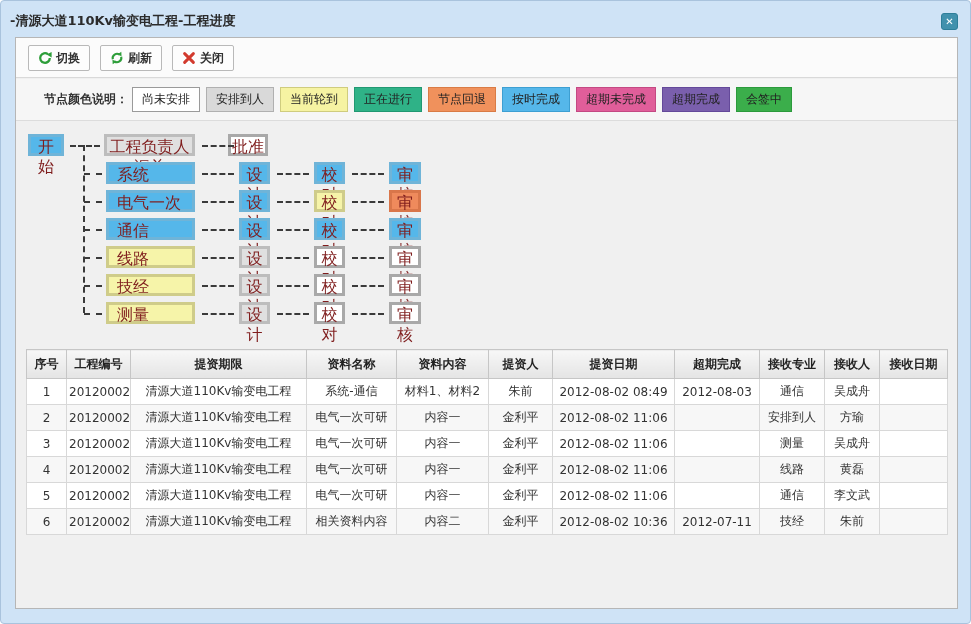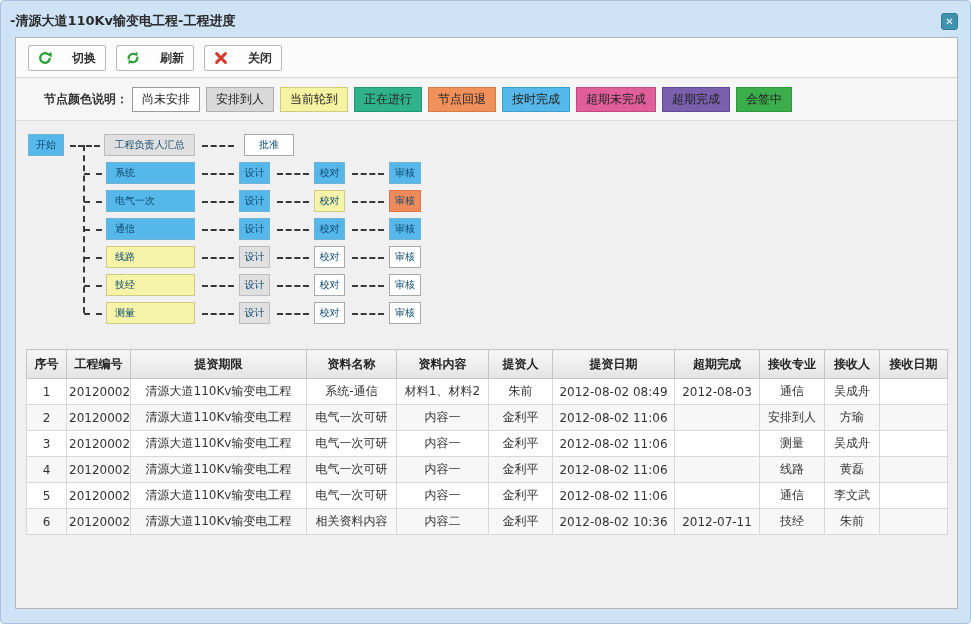--- a/index.html
+++ b/index.html
@@ -14,36 +14,36 @@
   .win-close { position:absolute; right:12px; top:12px; width:17px; height:17px;
                background:#4191ad; border:1px solid #2e7e99; border-radius:3px;
                color:#fff; font-size:10px; line-height:15px; text-align:center; cursor:pointer; }
 
   
   .panel { position:absolute; left:14px; top:36px; width:943px; height:572px;
            background:#f0f0f0; border:1px solid #b6b6b6; }
 
   .toolbar { position:absolute; left:0; top:0; width:100%; height:40px;
              background:#fbfbfb; border-bottom:1px solid #d9d9d9; padding:7px 12px; }
-  .tb-btn { display:inline-flex; align-items:center; gap:20px; height:26px; padding:0 9px;
+  .tb-btn { display:inline-flex; align-items:center; gap:4px; height:26px; padding:0 9px;
             margin-right:10px; background:#fdfdfd; border:1px solid #b9b9b9; border-radius:2px;
             font-size:12px; font-weight:bold; color:#333; cursor:pointer; vertical-align:top; }
   .tb-btn svg { width:14px; height:14px; }
 
   .legendbar { position:absolute; left:0; top:41px; width:100%; height:42px;
                background:#f6f6f6; border-bottom:1px solid #dcdcdc;
                display:flex; align-items:center; padding-left:28px; }
   .legend-label { font-size:12px; font-weight:bold; color:#333; margin-right:4px; }
   .badge { display:inline-block; font-size:12px; color:#222; padding:3px 9px; margin-right:6px;
            border:1px solid #b3b3b3; }
 
   
   .flow { position:absolute; left:0; top:84px; width:100%; height:226px; }
-  .node { position:absolute; height:22px; font-size:10px; color:#0c4a6e; line-height:20px;
-          text-align:center; border:1px solid #0f766e; cursor:pointer; }
+  .node { position:absolute; height:22px; font-size:16px; color:#7f1d1d; line-height:20px;
+          text-align:center; border:3px solid #0f766e; cursor:pointer; }
   .node.left { text-align:left; padding-left:8px; }
   .n-blue   { background:#55b7ea; border-color:#6fb4d8; }
   .n-gray   { background:#e0e0e0; border-color:#bdbdbd; }
   .n-white  { background:#ffffff; border-color:#a9a9a9; }
   .n-yellow { background:#f6f4a9; border-color:#cfcc8a; }
   .n-orange { background:#ef8a5c; border-color:#d9764a; }
   .hseg { position:absolute; height:0; border-top:2px dashed #3a3a3a; }
   .vseg { position:absolute; width:0; border-left:2px dashed #3a3a3a; }
 
   
@@ -96,21 +96,21 @@
           </span>
           <span>关闭</span>
         </button></div>
     <div class="legendbar">
       <span class="legend-label">节点颜色说明：</span>
       <span><span class="badge" style="background: rgb(255, 255, 255); border-color: rgb(154, 154, 154);">尚未安排</span><span class="badge" style="background: rgb(217, 217, 217); border-color: rgb(176, 176, 176);">安排到人</span><span class="badge" style="background: rgb(246, 243, 162); border-color: rgb(207, 204, 126);">当前轮到</span><span class="badge" style="background: rgb(47, 178, 135); border-color: rgb(33, 152, 114);">正在进行</span><span class="badge" style="background: rgb(240, 145, 92); border-color: rgb(217, 123, 69);">节点回退</span><span class="badge" style="background: rgb(85, 183, 234); border-color: rgb(61, 159, 210);">按时完成</span><span class="badge" style="background: rgb(224, 94, 154); border-color: rgb(196, 73, 131);">超期未完成</span><span class="badge" style="background: rgb(122, 95, 173); border-color: rgb(100, 73, 154);">超期完成</span><span class="badge" style="background: rgb(59, 174, 75); border-color: rgb(44, 154, 60);">会签中</span></span>
     </div>
     <div class="flow">
         <div class="node n-blue" style="left: 12px; top: 12px; width: 36px;">开始</div>
         <div class="node n-gray" style="left: 88px; top: 12px; width: 91px;">工程负责人汇总</div>
-        <div class="node n-white" style="left: 228px; top: 12px; width: 50px;">批准</div>
+        <div class="node n-white" style="left: 212px; top: 12px; width: 40px;">批准</div>
         <div class="hseg" style="left: 54px; width: 30px; top: 23px;"></div>
         <div class="hseg" style="left: 186px; width: 32px; top: 23px;"></div>
         <div class="node n-blue left" style="left: 90px; top: 40px; width: 89px;">系统</div>
         <div class="node n-blue" style="left: 223px; top: 40px; width: 31px;">设计</div>
         <div class="node n-blue" style="left: 298px; top: 40px; width: 31px;">校对</div>
         <div class="node n-blue" style="left: 373px; top: 40px; width: 32px;">审核</div>
         <div class="hseg" style="left: 68px; width: 18px; top: 51px;"></div>
         <div class="hseg" style="left: 186px; width: 32px; top: 51px;"></div>
         <div class="hseg" style="left: 261px; width: 32px; top: 51px;"></div>
         <div class="hseg" style="left: 336px; width: 32px; top: 51px;"></div>

